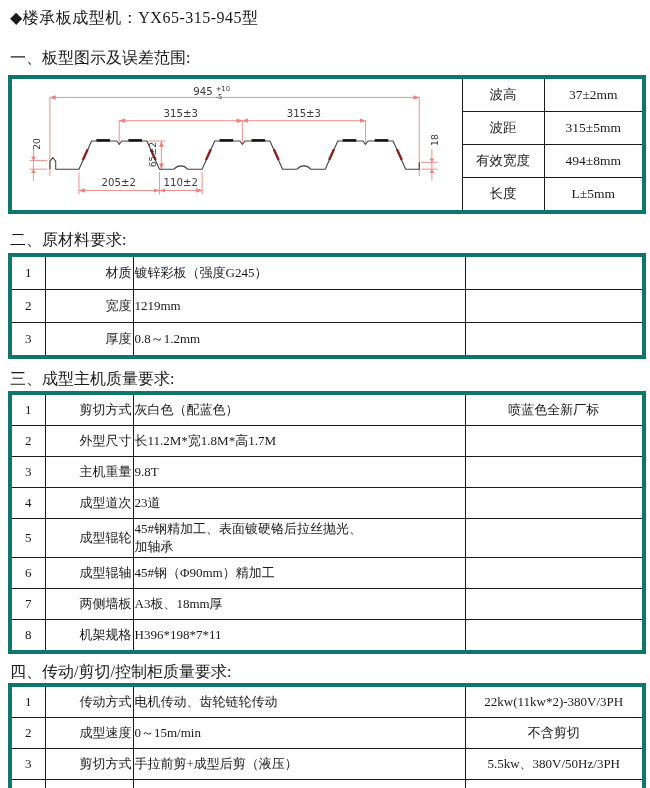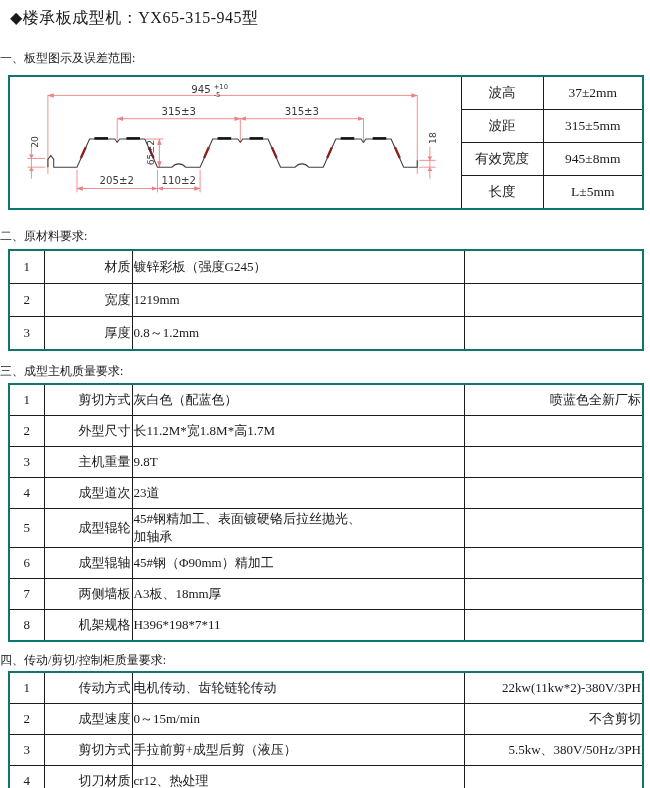--- a/index.html
+++ b/index.html
@@ -7,31 +7,31 @@
     width:650px; height:788px; background:#ffffff;
     font-family:"Liberation Serif","DejaVu Serif",serif;
     color:#1a1a1a;
     -webkit-font-smoothing:antialiased;
   }
   .title {
     font-size:16px; font-weight:normal; line-height:20px;
     margin:8px 0 0 10px; letter-spacing:0.5px;
   }
   .sec-heading {
-    font-size:12px; line-height:16px; 
+    font-size:16px; line-height:16px; margin-left:10px;
   }
   .h1 { margin-top:22px; }
   .h2 { margin-top:18px; }
   .h3 { margin-top:12px; }
   .h4 { margin-top:10px; }
 
   table {
     border-collapse:collapse; table-layout:fixed;
     margin-left:8px; width:634px;
-    border:2px solid #0f766e;
+    border:4px solid #0f766e;
   }
   td { border:1px solid #1b1b1b; overflow:hidden; }
 
   
   .spec-box { margin-top:9px; }
   .spec-box td { height:30px; }
   .diagram-cell { padding:0; vertical-align:middle; }
   .spec-label, .spec-value {
     text-align:center; font-size:13.5px; padding:0;
   }
@@ -40,21 +40,21 @@
   .data-table { font-size:13px; }
   .t2 { margin-top:5px; }
   .t2 td { height:30px; }
   .t3 { margin-top:4px; }
   .t3 td { height:28px; }
   .t4 { margin-top:3px; }
   .t4 td { height:28px; }
   .c-no    { text-align:center; }
   .c-label { text-align:right; }
   .c-value { text-align:left; padding-right:100px; }
-  .c-note  { text-align:right; }
+  .c-note  { text-align:center; }
 
   svg text {
     font-family:"DejaVu Sans","Liberation Sans",sans-serif;
     fill:#3a3a3a;
   }
 </style>
 </head>
 <body>
 
 <div class="title">◆楼承板成型机：YX65-315-945型</div>
@@ -147,21 +147,21 @@
     </td>
     <td class="spec-label">波高</td>
     <td class="spec-value">37±2mm</td>
   </tr>
   <tr>
     <td class="spec-label">波距</td>
     <td class="spec-value">315±5mm</td>
   </tr>
   <tr>
     <td class="spec-label">有效宽度</td>
-    <td class="spec-value">945±8mm</td>
+    <td class="spec-value">494±8mm</td>
   </tr>
   <tr>
     <td class="spec-label">长度</td>
     <td class="spec-value">L±5mm</td>
   </tr>
 </tbody>
   </table>
 
 <div class="sec-heading h2">二、原材料要求:</div>
 

